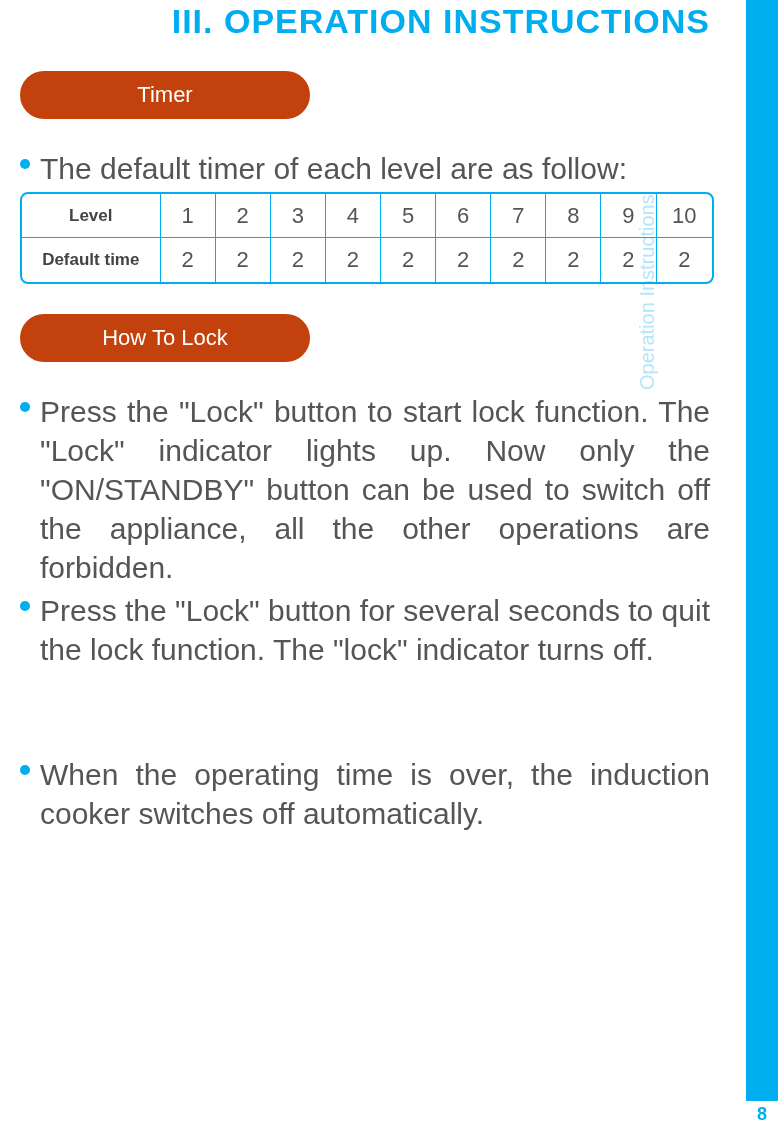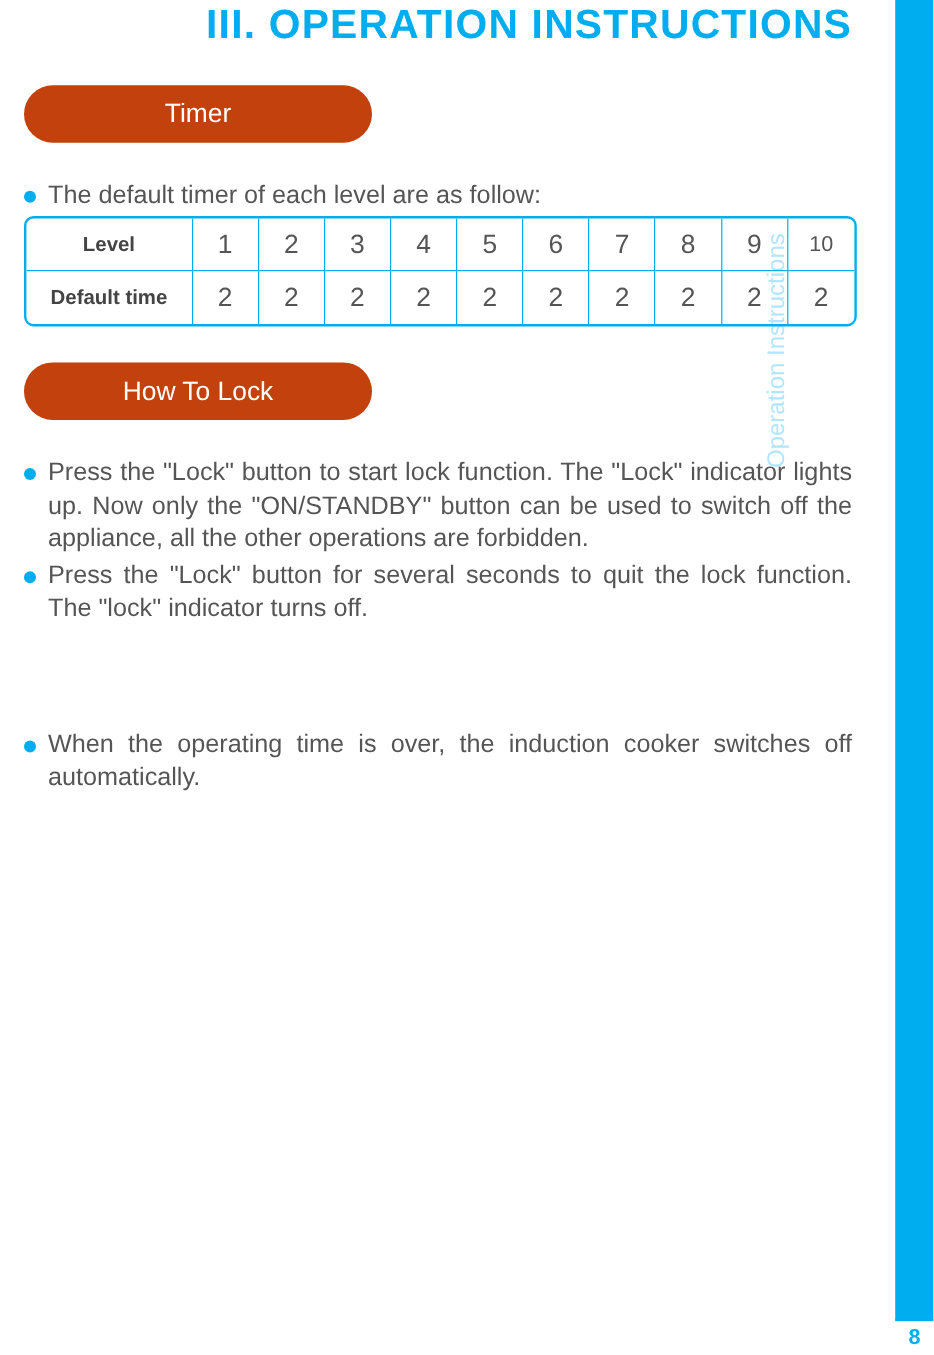--- a/index.html
+++ b/index.html
@@ -89,21 +89,21 @@
     width: 10px;
     height: 10px;
     background: #00aeef;
     border-radius: 50%;
     flex-shrink: 0;
     margin-top: 10px;
     margin-right: 10px;
   }
   .bullet-text {
     color: #555;
-    font-size: 21px;
+    font-size: 30px;
     line-height: 1.3;
     text-align: justify;
     flex: 1;
   }
   .timer-table {
     border: 2px solid #00aeef;
     border-radius: 8px;
     overflow: hidden;
     width: 694px;
     border-collapse: separate;
@@ -130,21 +130,21 @@
     font-size: 17px;
     width: 140px;
     padding: 0 6px;
     font-family: "Arial Black", Arial, sans-serif;
     color: #444;
   }
   .timer-table .cell {
     width: 56px;
   }
   .timer-table .cell.small {
-    font-size: 18px;
+    font-size: 22px;
   }
   .section-gap {
     height: 40px;
   }
 </style>
 </head>
 <body>
 
 <div class="sidebar">
   <div class="sidebar-label">Operation Instructions</div>

